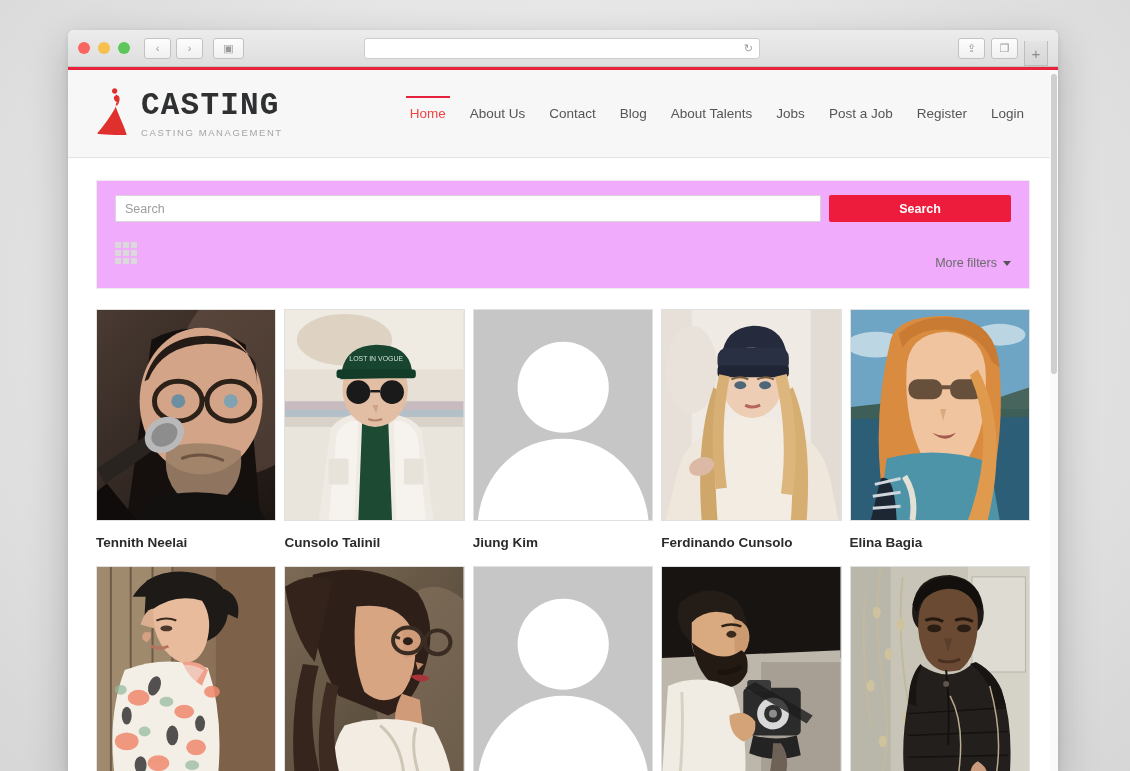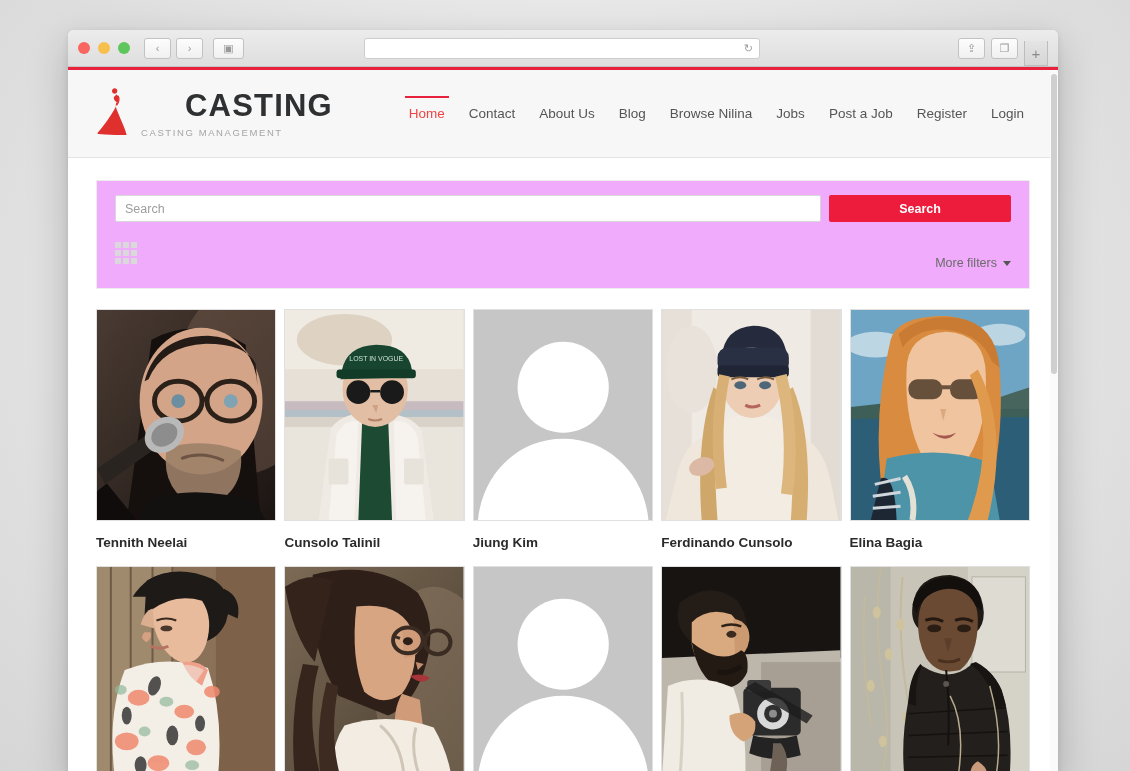--- a/index.html
+++ b/index.html
@@ -113,22 +113,21 @@
 
   .logo-block { display: flex; align-items: center; gap: 9px; }
   .logo-mark { width: 36px; height: 56px; flex: 0 0 36px; }
   .logo-text { display: flex; flex-direction: column; }
   .logo-word {
     font-size: 31px;
     font-weight: bold;
     letter-spacing: 1.2px;
     color: #2f3032;
     line-height: 1;
-    font-family: Liberation Sans, sans-serif;
-    margin-left: 44px;
+    font-family: Liberation Mono, monospace;
   }
   .logo-sub {
     font-size: 9.5px;
     letter-spacing: 1.6px;
     color: #a5a5a5;
     margin-top: 6px;
   }
 
   .main-nav {
     margin-left: auto;
@@ -304,24 +303,24 @@
           <path d="M22 9.8c0.9 1.4 1.1 3 0.8 4.6-0.3 1.7-1.1 3.2-2 4.6" fill="none" stroke="#e0302e" stroke-width="1.4"></path>
         </svg>
         <div class="logo-text">
           <span class="logo-word">CASTING</span>
           <span class="logo-sub">CASTING MANAGEMENT</span>
         </div>
       </div>
 
       <nav class="main-nav">
         <a class="nav-item active">Home</a>
+        <a class="nav-item">About Us</a>
         <a class="nav-item">Contact</a>
-        <a class="nav-item">About Us</a>
         <a class="nav-item">Blog</a>
-        <a class="nav-item">Browse Nilina</a>
+        <a class="nav-item">About Talents</a>
         <a class="nav-item">Jobs</a>
         <a class="nav-item">Post a Job</a>
         <a class="nav-item">Register</a>
         <a class="nav-item">Login</a>
       </nav>
     </div>
 
     <div class="search-panel">
       <div class="search-row">
         <input class="search-input" type="text" placeholder="Search" style="">

